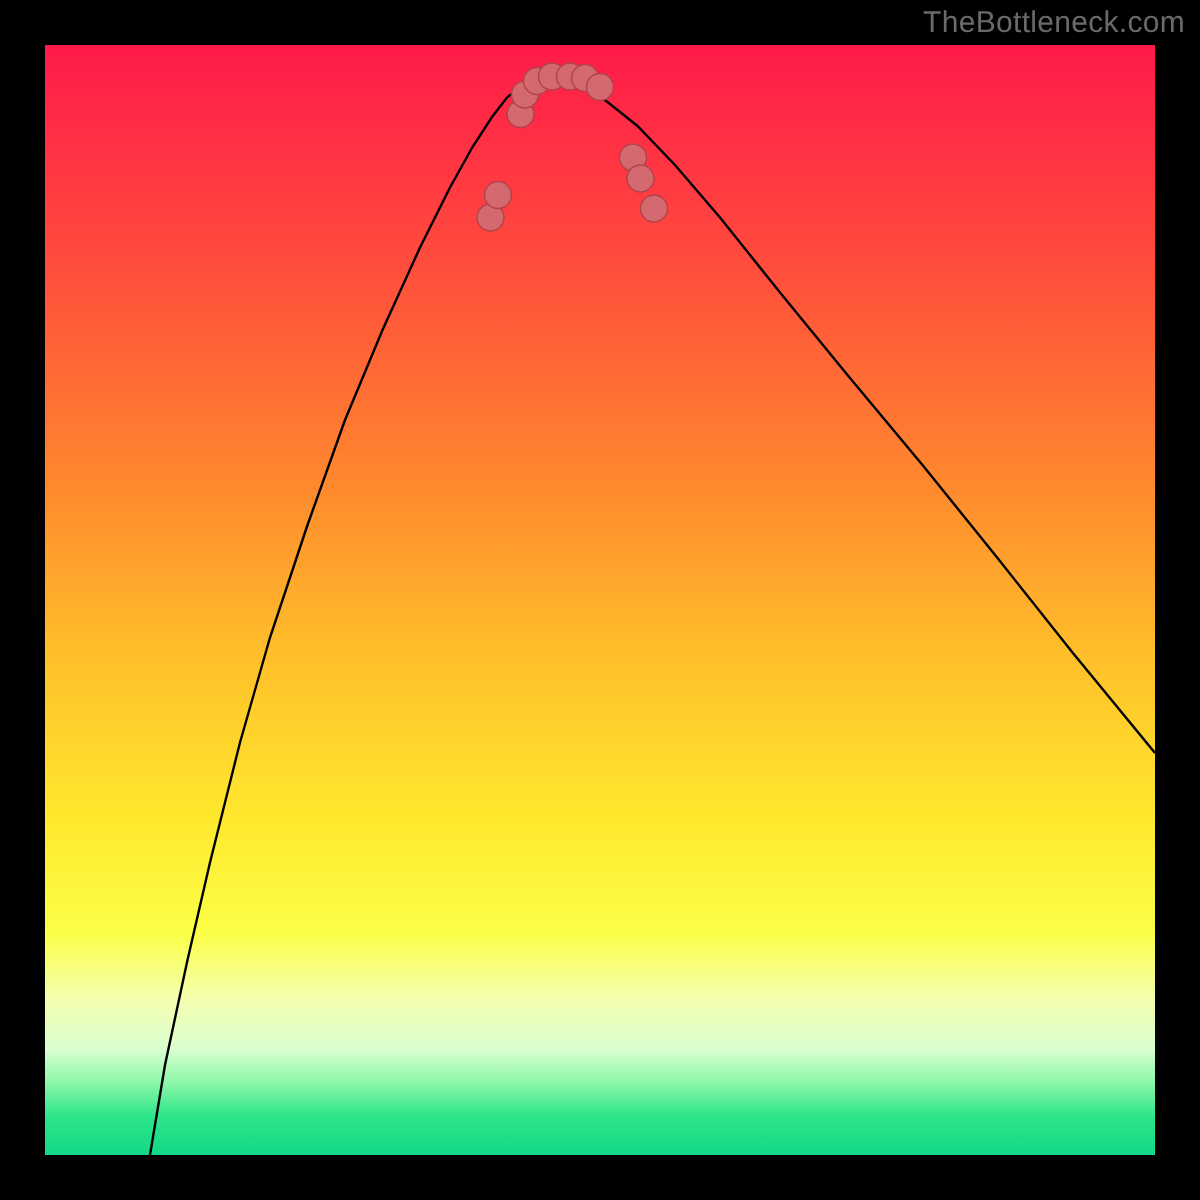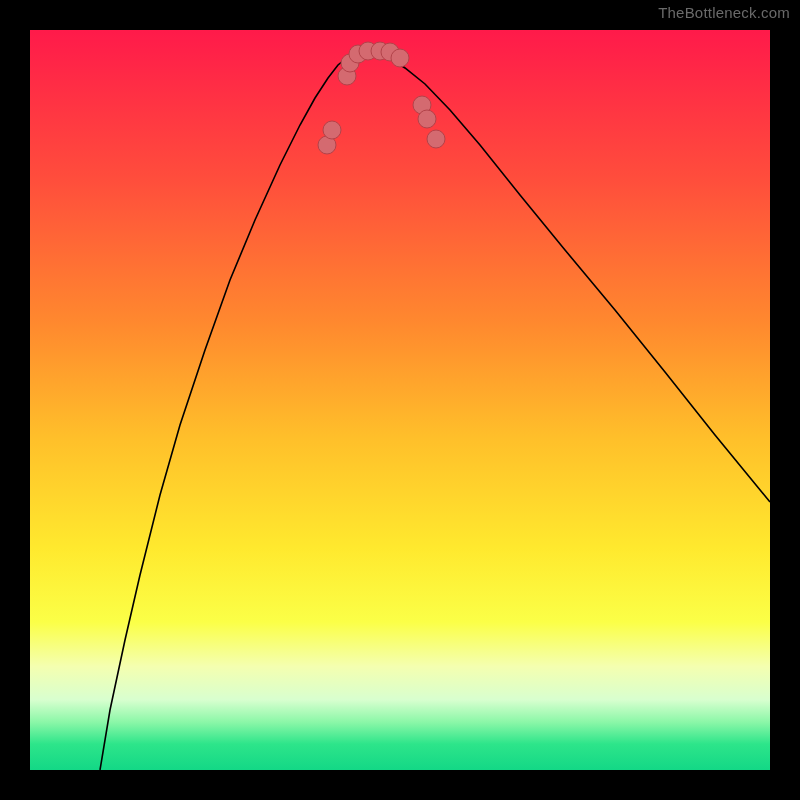--- a/index.html
+++ b/index.html
@@ -25,21 +25,21 @@
     left: 30px;
     width: 740px;
     height: 740px;
     overflow: hidden;
   }
   .watermark {
     position: absolute;
     top: 4px;
     right: 10px;
     color: #6a6a6a;
-    font-size: 15px;
+    font-size: 20px;
     letter-spacing: 0.2px;
     font-weight: 500;
   }
   svg {
     position: absolute;
     inset: 0;
   }
 </style>
 </head>
 <body>

